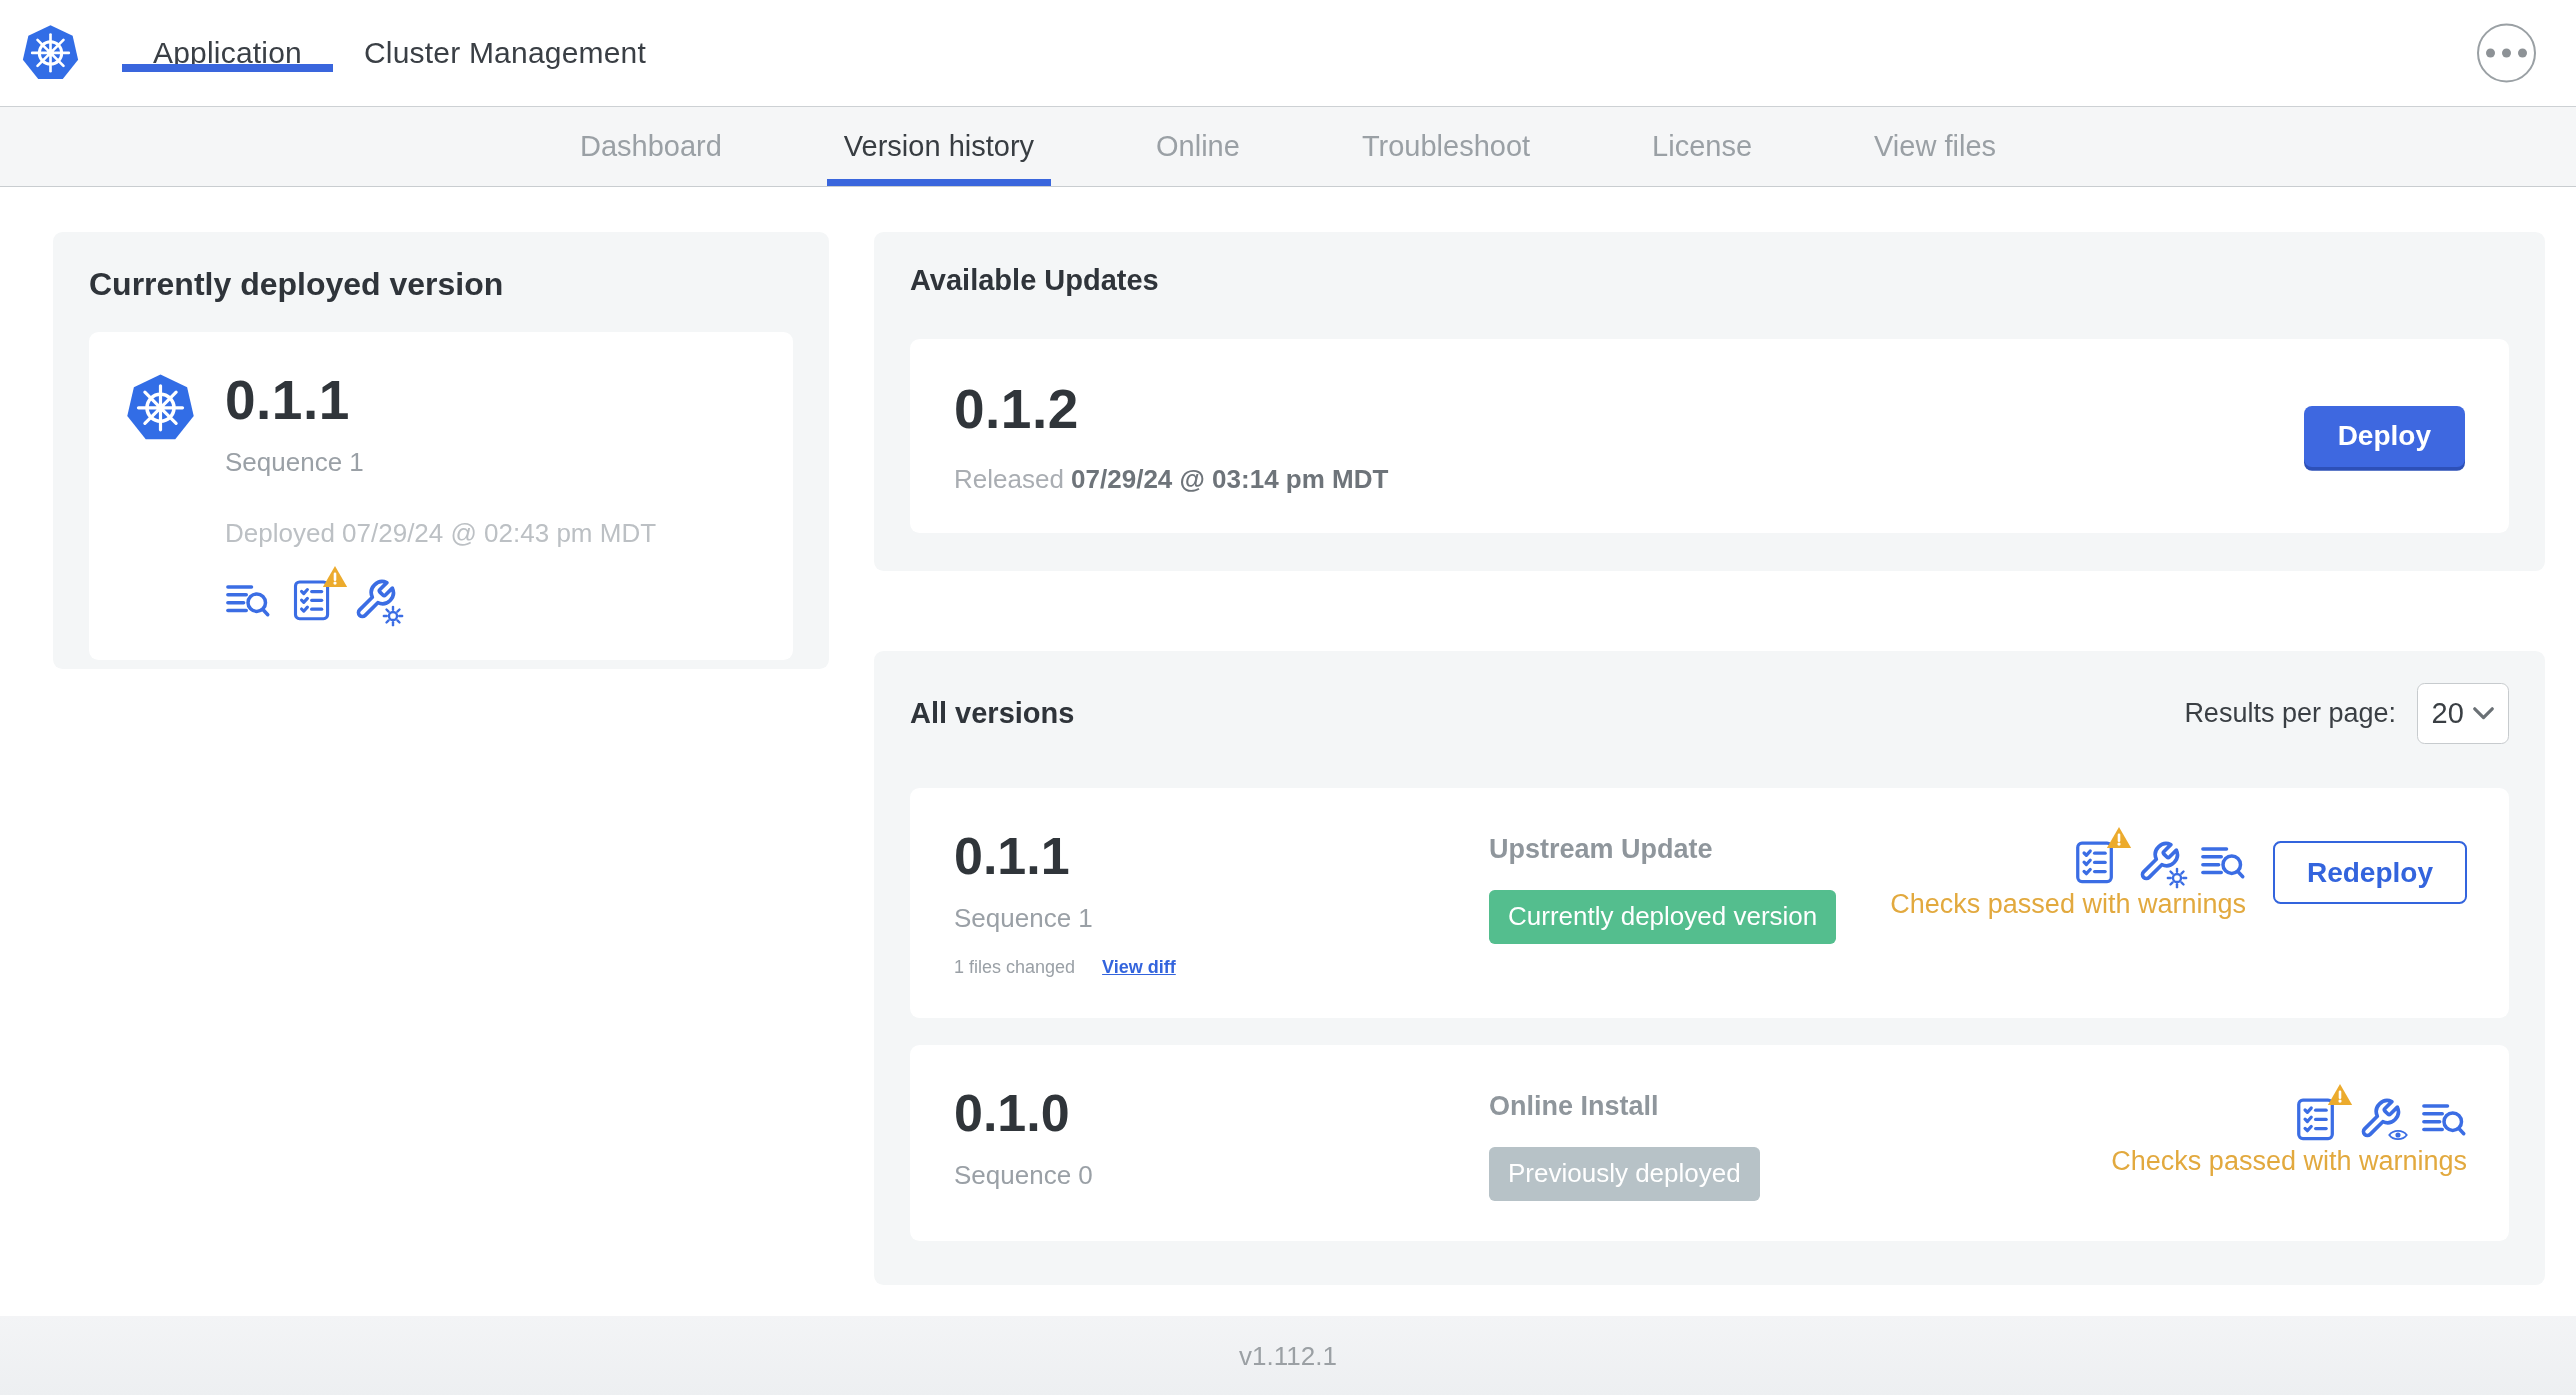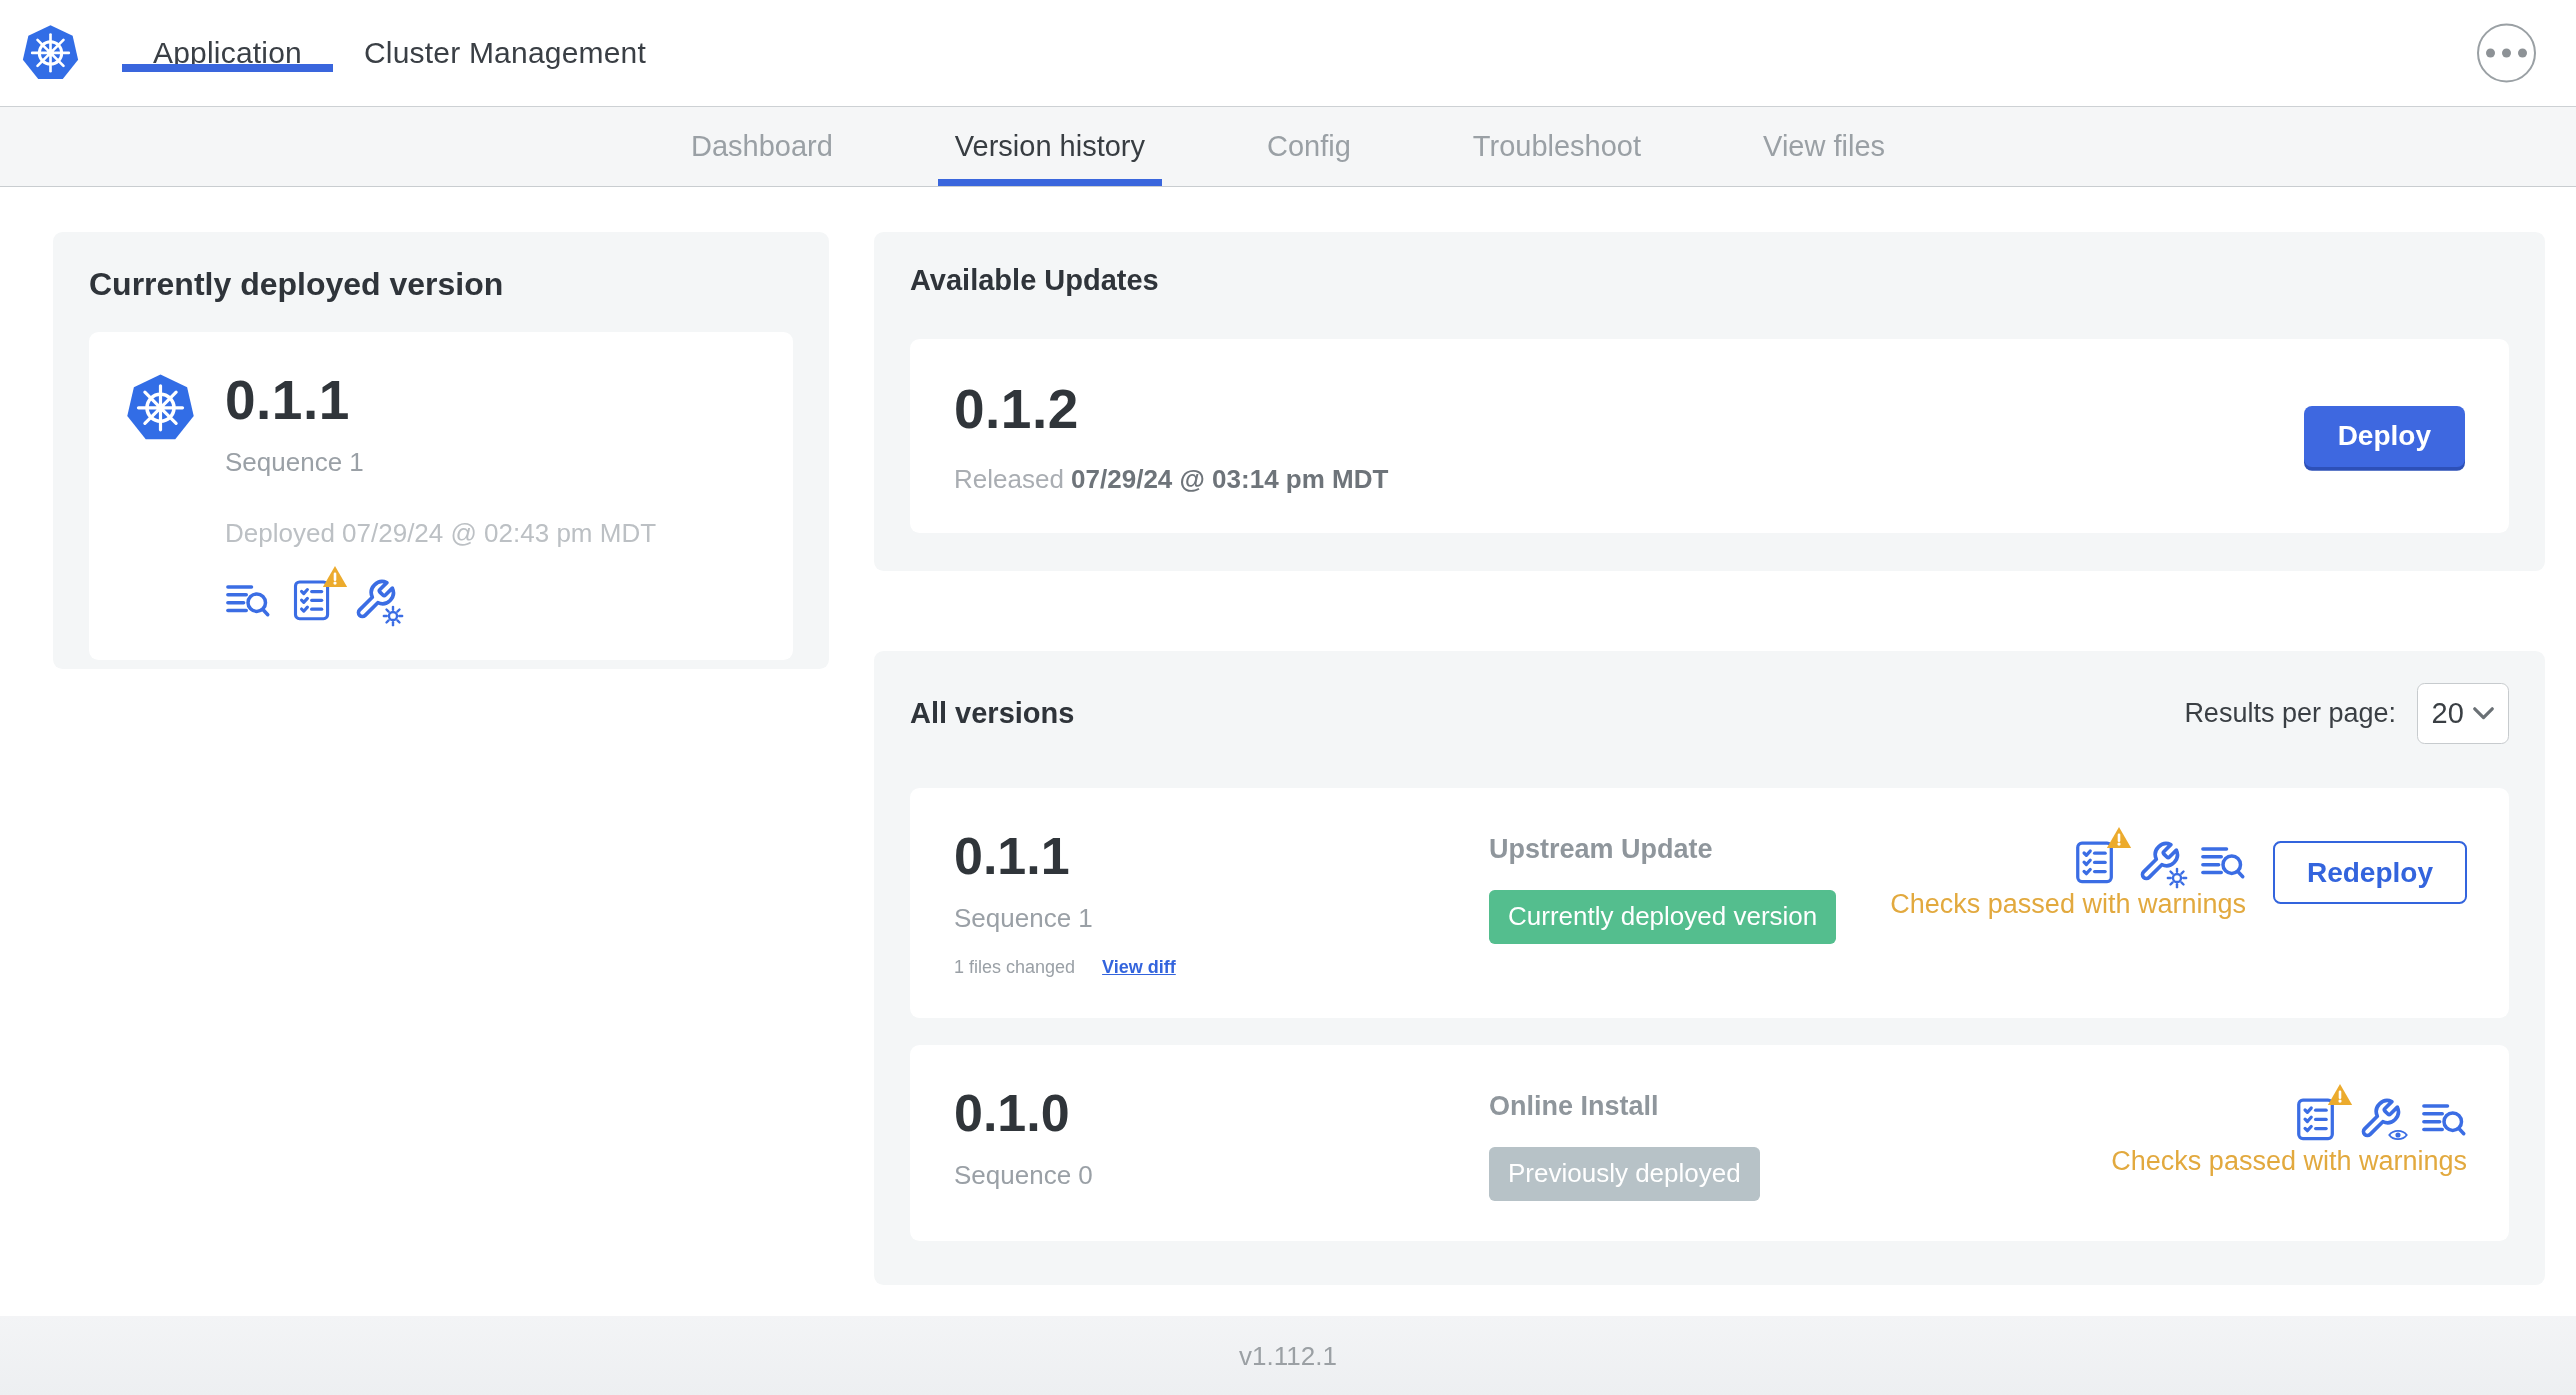--- a/index.html
+++ b/index.html
@@ -213,24 +213,27 @@
 </header>
 
 <nav class="subnav">
   <div class="subtab">
       <span>Dashboard</span>
     </div>
   <div class="subtab active">
       <span>Version history</span>
     </div>
   <div class="subtab">
-      <span>Config</span>
+      <span>Online</span>
     </div>
   <div class="subtab">
       <span>Troubleshoot</span>
+    </div>
+  <div class="subtab">
+      <span>License</span>
     </div>
   <div class="subtab">
       <span>View files</span>
     </div>
 </nav>
 
 <section class="gray-card current-card">
   <h2>Currently deployed version</h2>
   <div class="white-card current-inner">
     <svg class="k8s" viewBox="0 0 100 100">

